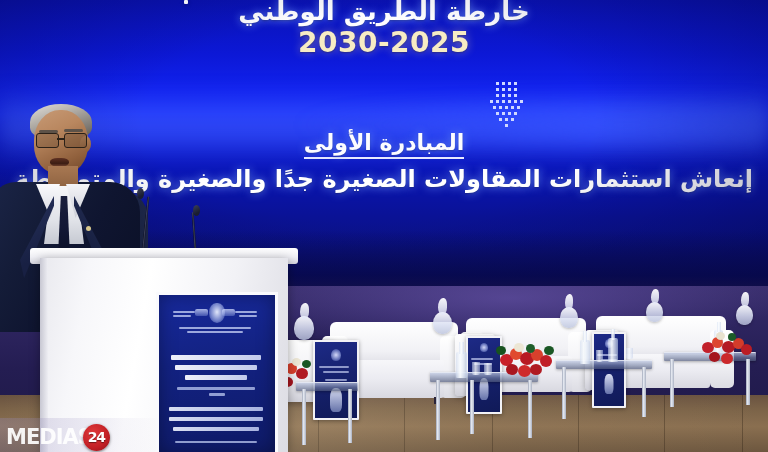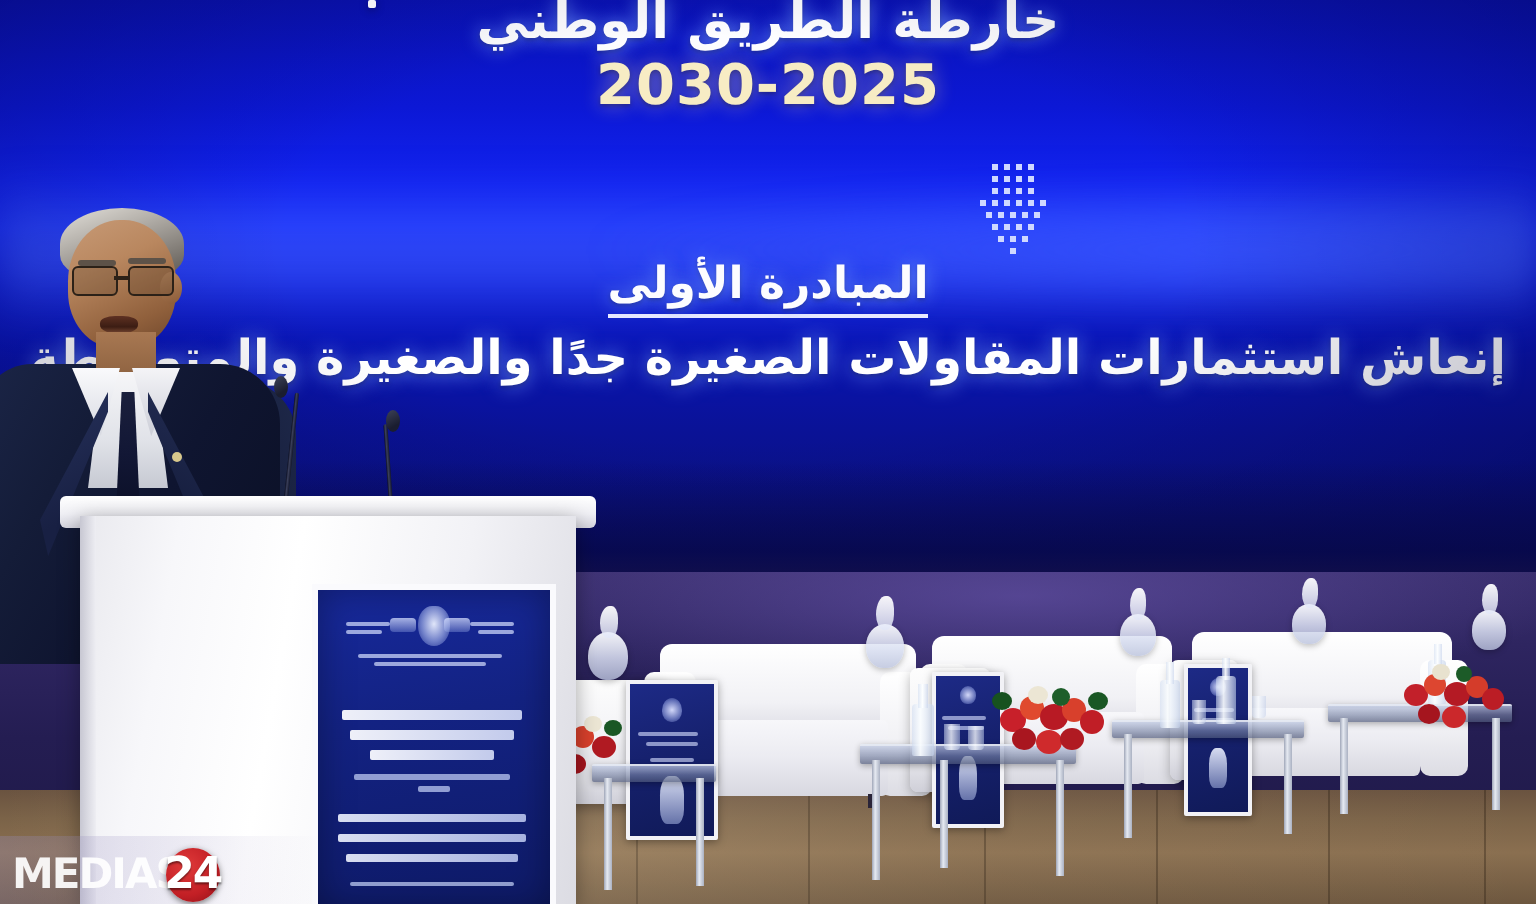--- a/index.html
+++ b/index.html
@@ -353,21 +353,21 @@
     opacity:.92;
   }
   .wm-circle{
     position:relative;margin-left:-9px;
     width:27px;height:27px;border-radius:50%;
     background:radial-gradient(circle at 38% 34%,#e03a3a 0%,#c21f25 60%,#8d1118 100%);
     display:flex;align-items:center;justify-content:center;
     box-shadow:0 1px 3px rgba(0,0,0,.5);
   }
   .wm-24{
-    font-size:22px;font-weight:bold;color:#ffffff;letter-spacing:-1px;
+    font-size:14px;font-weight:bold;color:#ffffff;letter-spacing:-1px;
     text-shadow:0 1px 1px rgba(0,0,0,.45);
   }
   .wm-haze{
     position:absolute;left:0;top:418px;width:160px;height:34px;
     background:linear-gradient(90deg,rgba(150,140,190,.30) 0%,rgba(150,140,190,.14) 60%,rgba(150,140,190,0) 100%);
     pointer-events:none;
   }
 </style>
 </head>
 <body>

